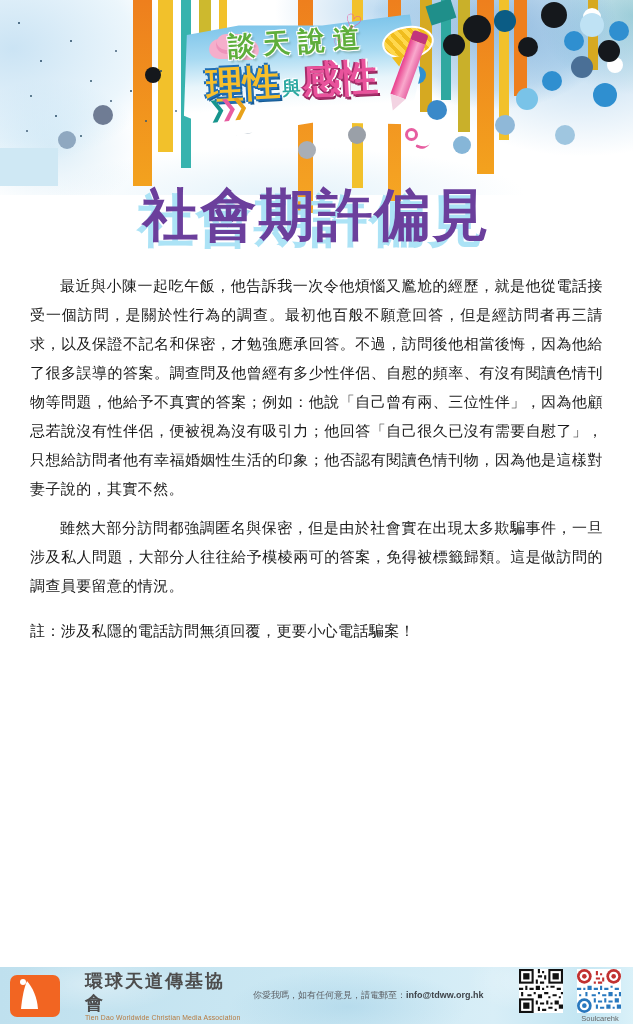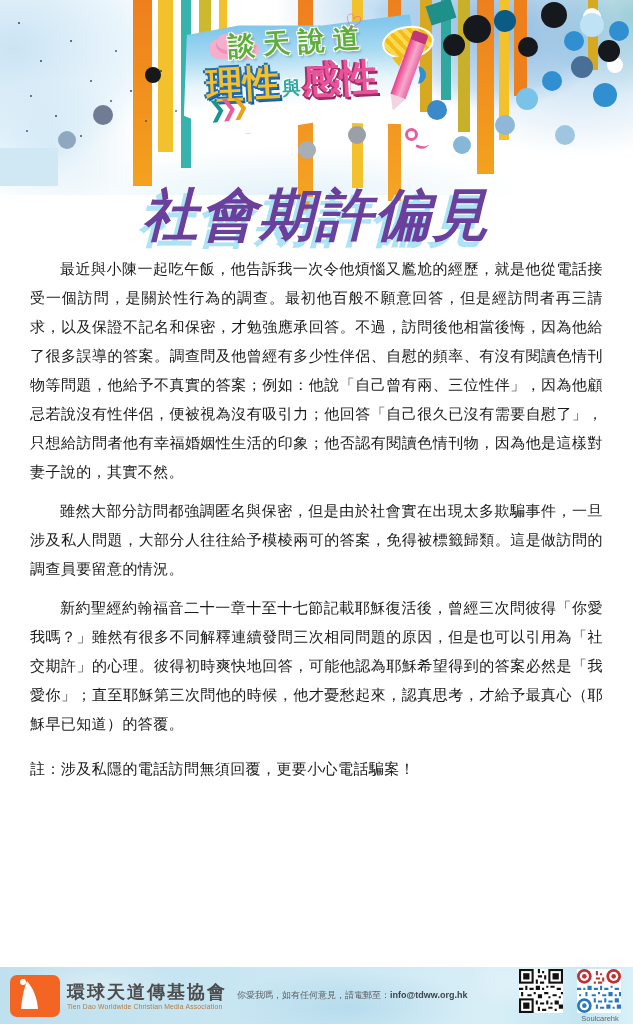--- a/index.html
+++ b/index.html
@@ -76,39 +76,39 @@
     transform:rotate(-18deg); z-index:2; }
   .chevrons { position:absolute; left:208px; top:96px; z-index:4; font-size:22px; font-weight:bold;
     letter-spacing:-7px; transform:rotate(-6deg); }
   .chevrons b:nth-child(1){color:#17958d;} .chevrons b:nth-child(2){color:#e75da0;} .chevrons b:nth-child(3){color:#e8a21b;}
   .cloud { position:absolute; left:216px; top:34px; width:34px; height:20px; background:#f5aecb; border-radius:20px;
     z-index:3; box-shadow:-7px 5px 0 #f5aecb, 9px 6px 0 #f5aecb, inset 0 -4px 0 #ee92ba; }
 
   
   .title { position:relative; z-index:5; margin-top:10px; text-align:center;
     font-size:56px; font-weight:900; letter-spacing:2px; color:#6b3f9c;
-    text-shadow:-5px 6px 0 #ace3f6;font-style:italic; }
-
-  
-  .article { position:relative; z-index:5; padding:0 30px; margin-top:0;
+    text-shadow:-5px 6px 0 #ace3f6; }
+
+  
+  .article { position:relative; z-index:5; padding:0 30px; margin-top:17px;
     color:#1a1a1a; font-size:15px; line-height:29px; letter-spacing:.4px;
     text-align:justify; text-justify:inter-ideograph; }
   .article p { text-indent:2em; margin-bottom:10px; }
   .note { margin-top:16px; font-size:15px; text-indent:0; }
 
   
   .footer { position:absolute; left:0; bottom:0; width:633px; height:57px; z-index:6;
     background:linear-gradient(90deg,#bfe0ee 0%,#cde9f4 55%,#d8eef7 78%,#c3e6f3 92%,#daf1f9 100%);
     display:flex; align-items:center; padding:6px 10px; gap:10px; }
   .footer::before { content:''; position:absolute; inset:0; pointer-events:none;
     background:
       radial-gradient(120px 40px at 15% 30%, rgba(255,255,255,.35), transparent 70%),
       radial-gradient(160px 50px at 55% 70%, rgba(150,200,225,.40), transparent 75%),
       radial-gradient(100px 45px at 85% 25%, rgba(255,255,255,.40), transparent 70%); }
-  .org { display:flex; align-items:center; gap:7px; position:relative; }
+  .org { display:flex; align-items:center; gap:25px; position:relative; }
   .org-icon { width:50px; height:42px; flex:0 0 auto; }
   .org-name { font-size:18px; font-weight:bold; letter-spacing:2px; color:#4d4d4d; line-height:22px; }
   .org-en { font-size:6.8px; color:#b5793f; letter-spacing:.2px; }
   .contact { position:relative; font-size:9px; color:#5f6368; line-height:13.5px; width:258px; }
   .contact b { color:#3f444a; }
   .contact .sp { margin-left:6px; }
   .qrs { position:relative; margin-left:auto; display:flex; gap:14px; align-items:flex-start; }
   .qr { width:44px; height:44px; display:block; background:#fff; }
   .qr-wrap { width:46px; text-align:center; }
   .qr-caption { font-size:7.5px; color:#666; line-height:9px; margin-top:1px; }
@@ -158,21 +158,20 @@
     <div class="paper-bit"></div>
     <div class="chevrons"><b>❯</b><b>❯</b><b>❯</b></div>
     <div class="cloud"></div>
   </div>
 
   <h1 class="title">社會期許偏見</h1>
 
   <div class="article">
     <p>最近與小陳一起吃午飯，他告訴我一次令他煩惱又尷尬的經歷，就是他從電話接受一個訪問，是關於性行為的調查。最初他百般不願意回答，但是經訪問者再三請求，以及保證不記名和保密，才勉強應承回答。不過，訪問後他相當後悔，因為他給了很多誤導的答案。調查問及他曾經有多少性伴侶、自慰的頻率、有沒有閱讀色情刊物等問題，他給予不真實的答案；例如：他說「自己曾有兩、三位性伴」，因為他顧忌若說沒有性伴侶，便被視為沒有吸引力；他回答「自己很久已沒有需要自慰了」，只想給訪問者他有幸福婚姻性生活的印象；他否認有閱讀色情刊物，因為他是這樣對妻子說的，其實不然。</p>
     <p>雖然大部分訪問都強調匿名與保密，但是由於社會實在出現太多欺騙事件，一旦涉及私人問題，大部分人往往給予模棱兩可的答案，免得被標籤歸類。這是做訪問的調查員要留意的情況。</p>
-    <p>新約聖經約翰福音二十一章十至十七節記載耶穌復活後，曾經三次問彼得「你愛我嗎？」雖然有很多不同解釋連續發問三次相同問題的原因，但是也可以引用為「社交期許」的心理。彼得初時爽快地回答，可能他認為耶穌希望得到的答案必然是「我愛你」；直至耶穌第三次問他的時候，他才憂愁起來，認真思考，才給予最真心（耶穌早已知道）的答覆。</p>
     <div class="note">註：涉及私隱的電話訪問無須回覆，更要小心電話騙案！</div>
 
   </div>
 
   <div class="footer">
     <div class="org">
       <svg class="org-icon" viewBox="0 0 50 42">
         <rect width="50" height="42" rx="7" fill="#f26522"></rect>
         <path d="M17 6 C23 13 27 22 28 34 L11 34 C12 23 14 13 17 6 Z" fill="#ffffff"></path>
         <circle cx="13" cy="7" r="3" fill="#ffffff"></circle>

